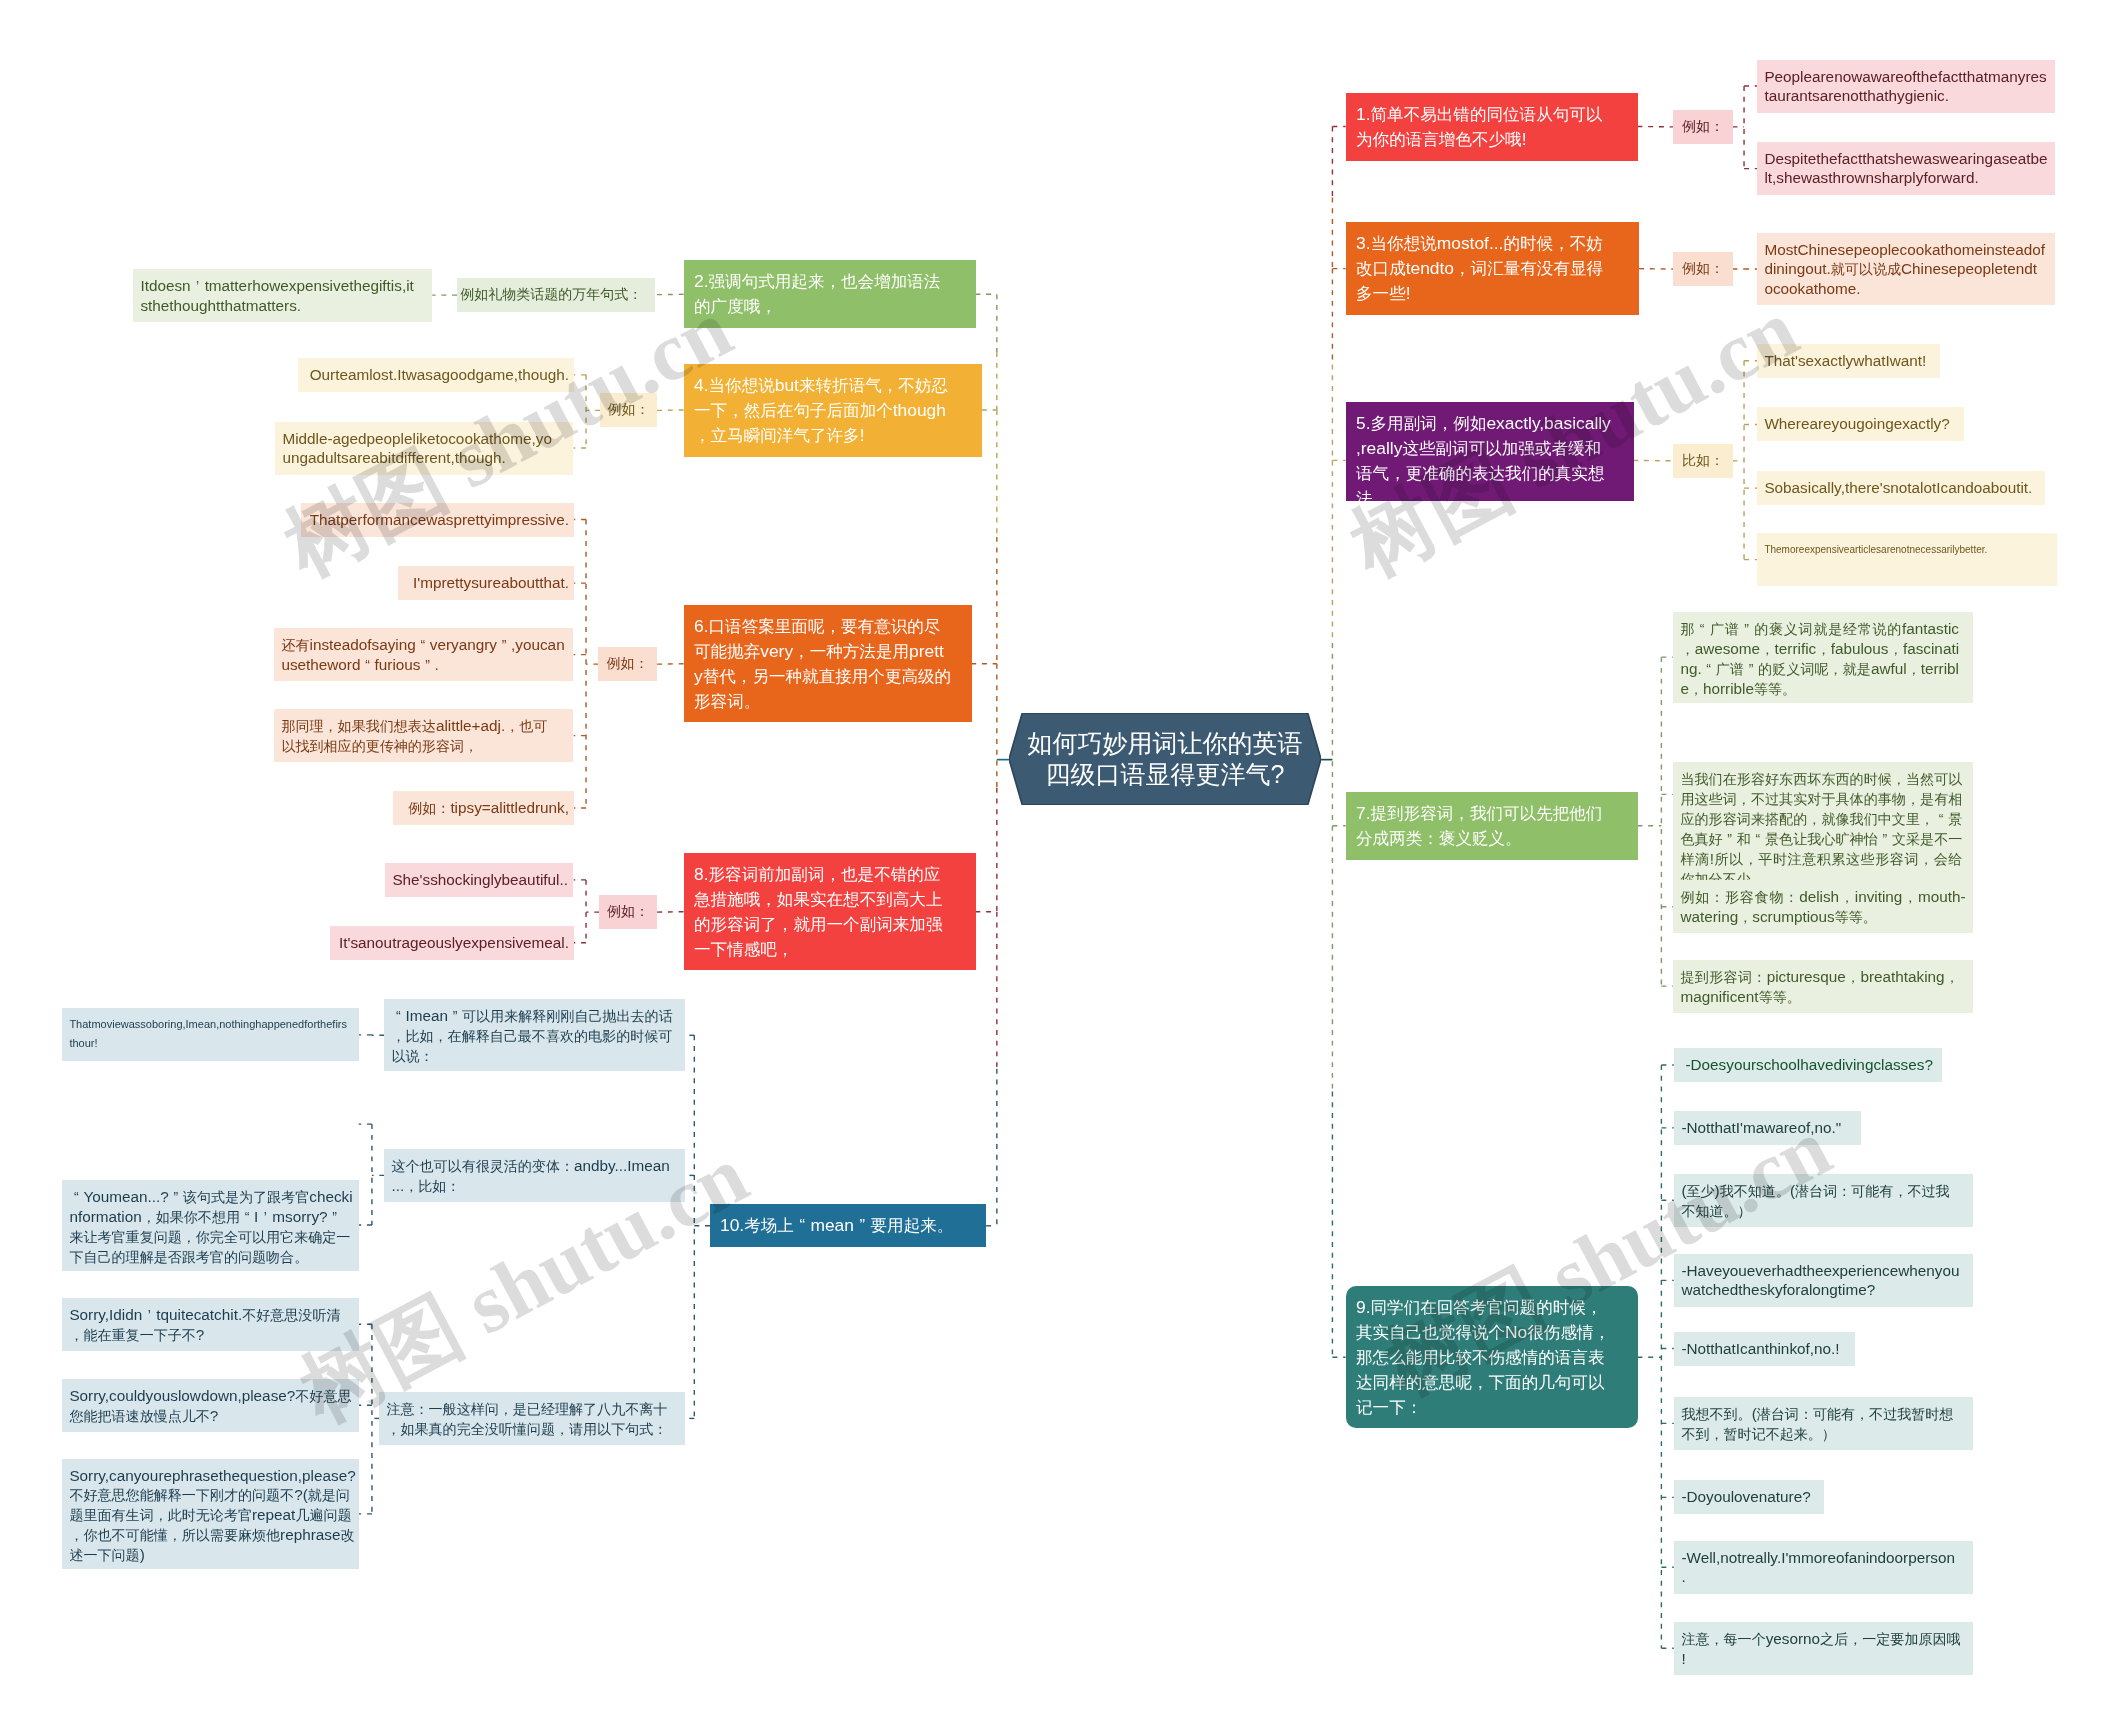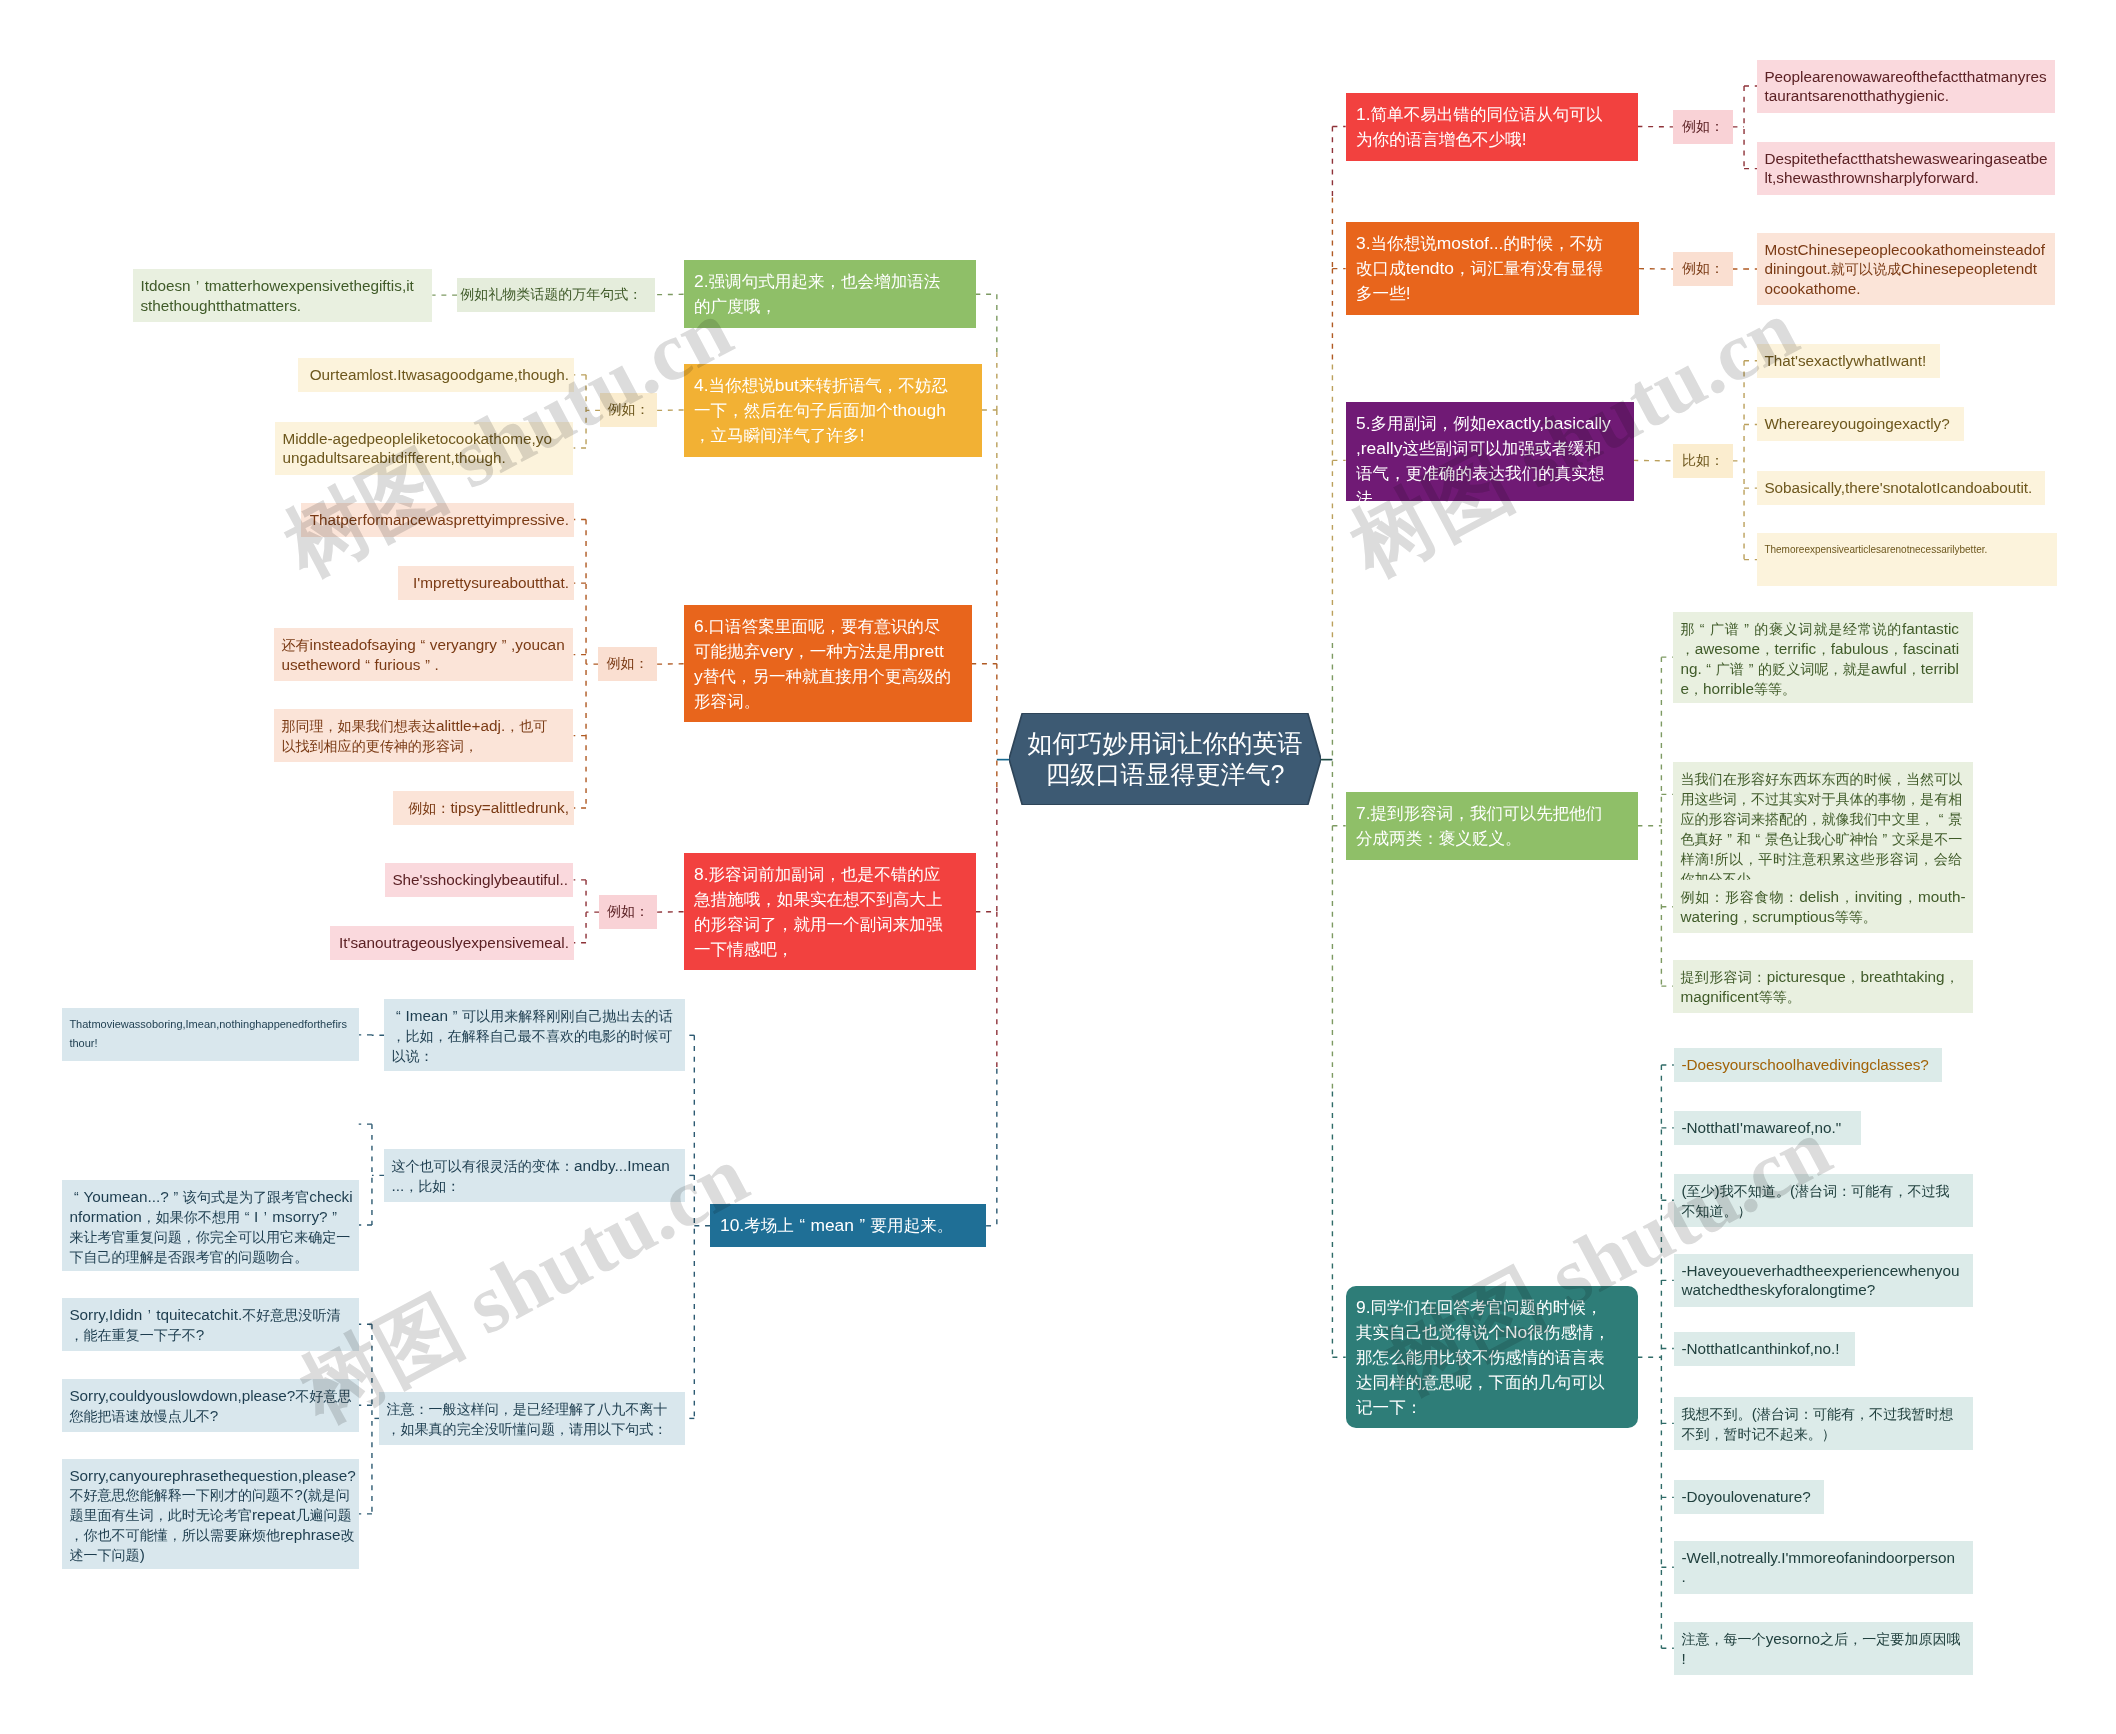--- a/index.html
+++ b/index.html
@@ -176,21 +176,21 @@
     </div>
     <div class="node" style="left: 1673px; top: 730px; width: 300px; height: 129px; font-size: 15.3px; line-height: 19px; text-align: justify; padding: 7.4px 10.7px 7.4px 7.4px; background: rgb(233, 240, 224); color: rgb(63, 90, 40); margin-top: 32px;">
       <span><i style="font-style: normal; font-size: 0.9189em;">当我们在形容好东西坏东西的时候，当然可以用这些词，不过其实对于具体的事物，是有相应的形容词来搭配的，就像我们中文里，</i><i style="font-style: normal; font-size: 0.9189em; display: inline-block; width: 1em; text-align: center;">“</i><i style="font-style: normal; font-size: 0.9189em;">景色真好</i><i style="font-style: normal; font-size: 0.9189em; display: inline-block; width: 1em; text-align: center;">”</i><i style="font-style: normal; font-size: 0.9189em;">和</i><i style="font-style: normal; font-size: 0.9189em; display: inline-block; width: 1em; text-align: center;">“</i><i style="font-style: normal; font-size: 0.9189em;">景色让我心旷神怡</i><i style="font-style: normal; font-size: 0.9189em; display: inline-block; width: 1em; text-align: center;">”</i><i style="font-style: normal; font-size: 0.9189em;">文采是不一样滴</i>!<i style="font-style: normal; font-size: 0.9189em;">所以，平时注意积累这些形容词，会给你加分不少。</i></span>
     </div>
     <div class="node" style="left: 1673px; top: 880px; width: 300px; height: 53px; font-size: 15.3px; line-height: 19px; text-align: justify; padding: 7.4px; background: rgb(233, 240, 224); color: rgb(63, 90, 40);">
       <span><i style="font-style: normal; font-size: 0.9189em;">例如：形容食物：</i>delish<i style="font-style: normal; font-size: 0.9189em;">，</i>inviting<i style="font-style: normal; font-size: 0.9189em;">，</i>mouth-watering<i style="font-style: normal; font-size: 0.9189em;">，</i>scrumptious<i style="font-style: normal; font-size: 0.9189em;">等等。</i></span>
     </div>
     <div class="node" style="left: 1673px; top: 960px; width: 300px; height: 53px; font-size: 15.3px; line-height: 19px; text-align: justify; padding: 7.4px 14px 7.4px 7.4px; background: rgb(233, 240, 224); color: rgb(63, 90, 40);">
       <span><i style="font-style: normal; font-size: 0.9189em;">提到形容词：</i>picturesque<i style="font-style: normal; font-size: 0.9189em;">，</i>breathtaking<i style="font-style: normal; font-size: 0.9189em;">，</i>magnificent<i style="font-style: normal; font-size: 0.9189em;">等等。</i></span>
     </div>
-    <div class="node" style="left: 1674px; top: 1048px; width: 268px; height: 34px; font-size: 15.3px; line-height: 19px; text-align: left; padding: 7.4px 5px 7.4px 7.4px; background: rgb(220, 235, 233); color: #a16207;">
+    <div class="node" style="left: 1674px; top: 1048px; width: 268px; height: 34px; font-size: 15.3px; line-height: 19px; text-align: center; padding: 7.4px 5px 7.4px 7.4px; background: rgb(220, 235, 233); color: #14532d;">
       <span>-Doesyourschoolhavedivingclasses?</span>
     </div>
     <div class="node" style="left: 1674px; top: 1111px; width: 187px; height: 34px; font-size: 15.3px; line-height: 19px; text-align: left; padding: 7.4px 5px 7.4px 7.4px; background: rgb(220, 235, 233); color: rgb(32, 64, 62);">
       <span>-NotthatI'mawareof,no."</span>
     </div>
     <div class="node" style="left: 1674px; top: 1174px; width: 299px; height: 53px; font-size: 15.3px; line-height: 19px; text-align: left; padding: 7.4px 19px 7.4px 7.4px; background: rgb(220, 235, 233); color: rgb(32, 64, 62);">
       <span>(<i style="font-style: normal; font-size: 0.9189em;">至少</i>)<i style="font-style: normal; font-size: 0.9189em;">我不知道。</i>(<i style="font-style: normal; font-size: 0.9189em;">潜台词：可能有，不过我不知道。）</i></span>
     </div>
     <div class="node" style="left: 1674px; top: 1254px; width: 299px; height: 53px; font-size: 15.3px; line-height: 19px; text-align: left; padding: 7.4px 5px 7.4px 7.4px; background: rgb(220, 235, 233); color: rgb(32, 64, 62);">
       <span>-Haveyoueverhadtheexperiencewhenyouwatchedtheskyforalongtime?</span>

